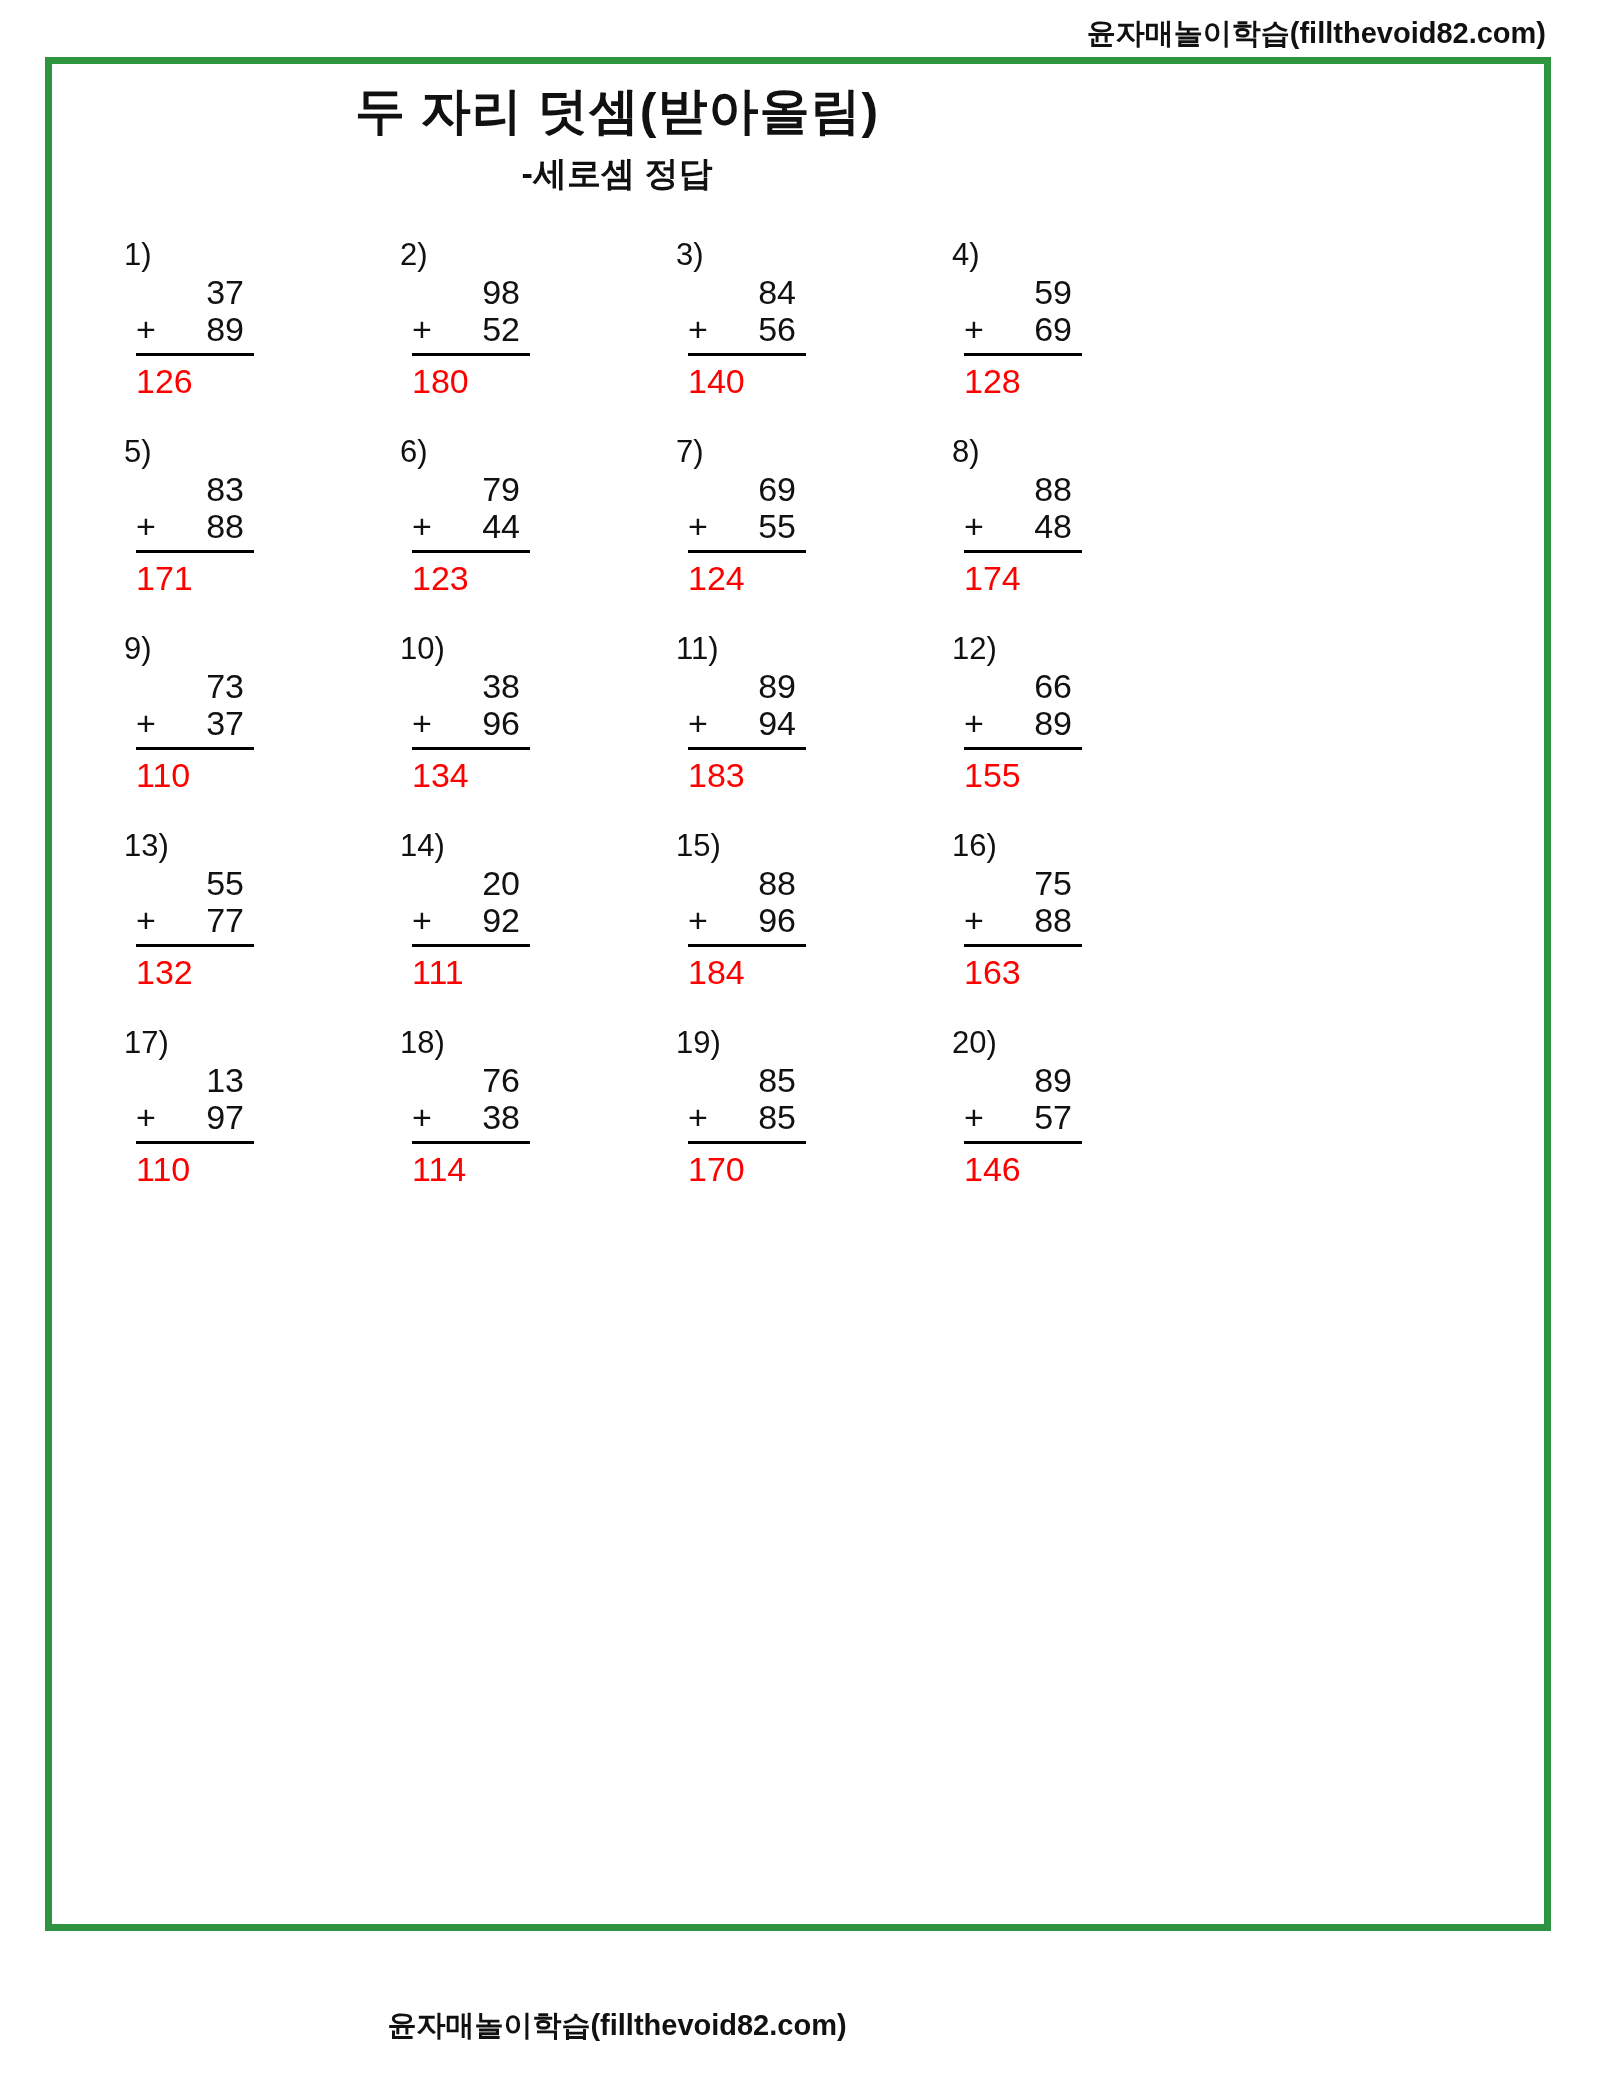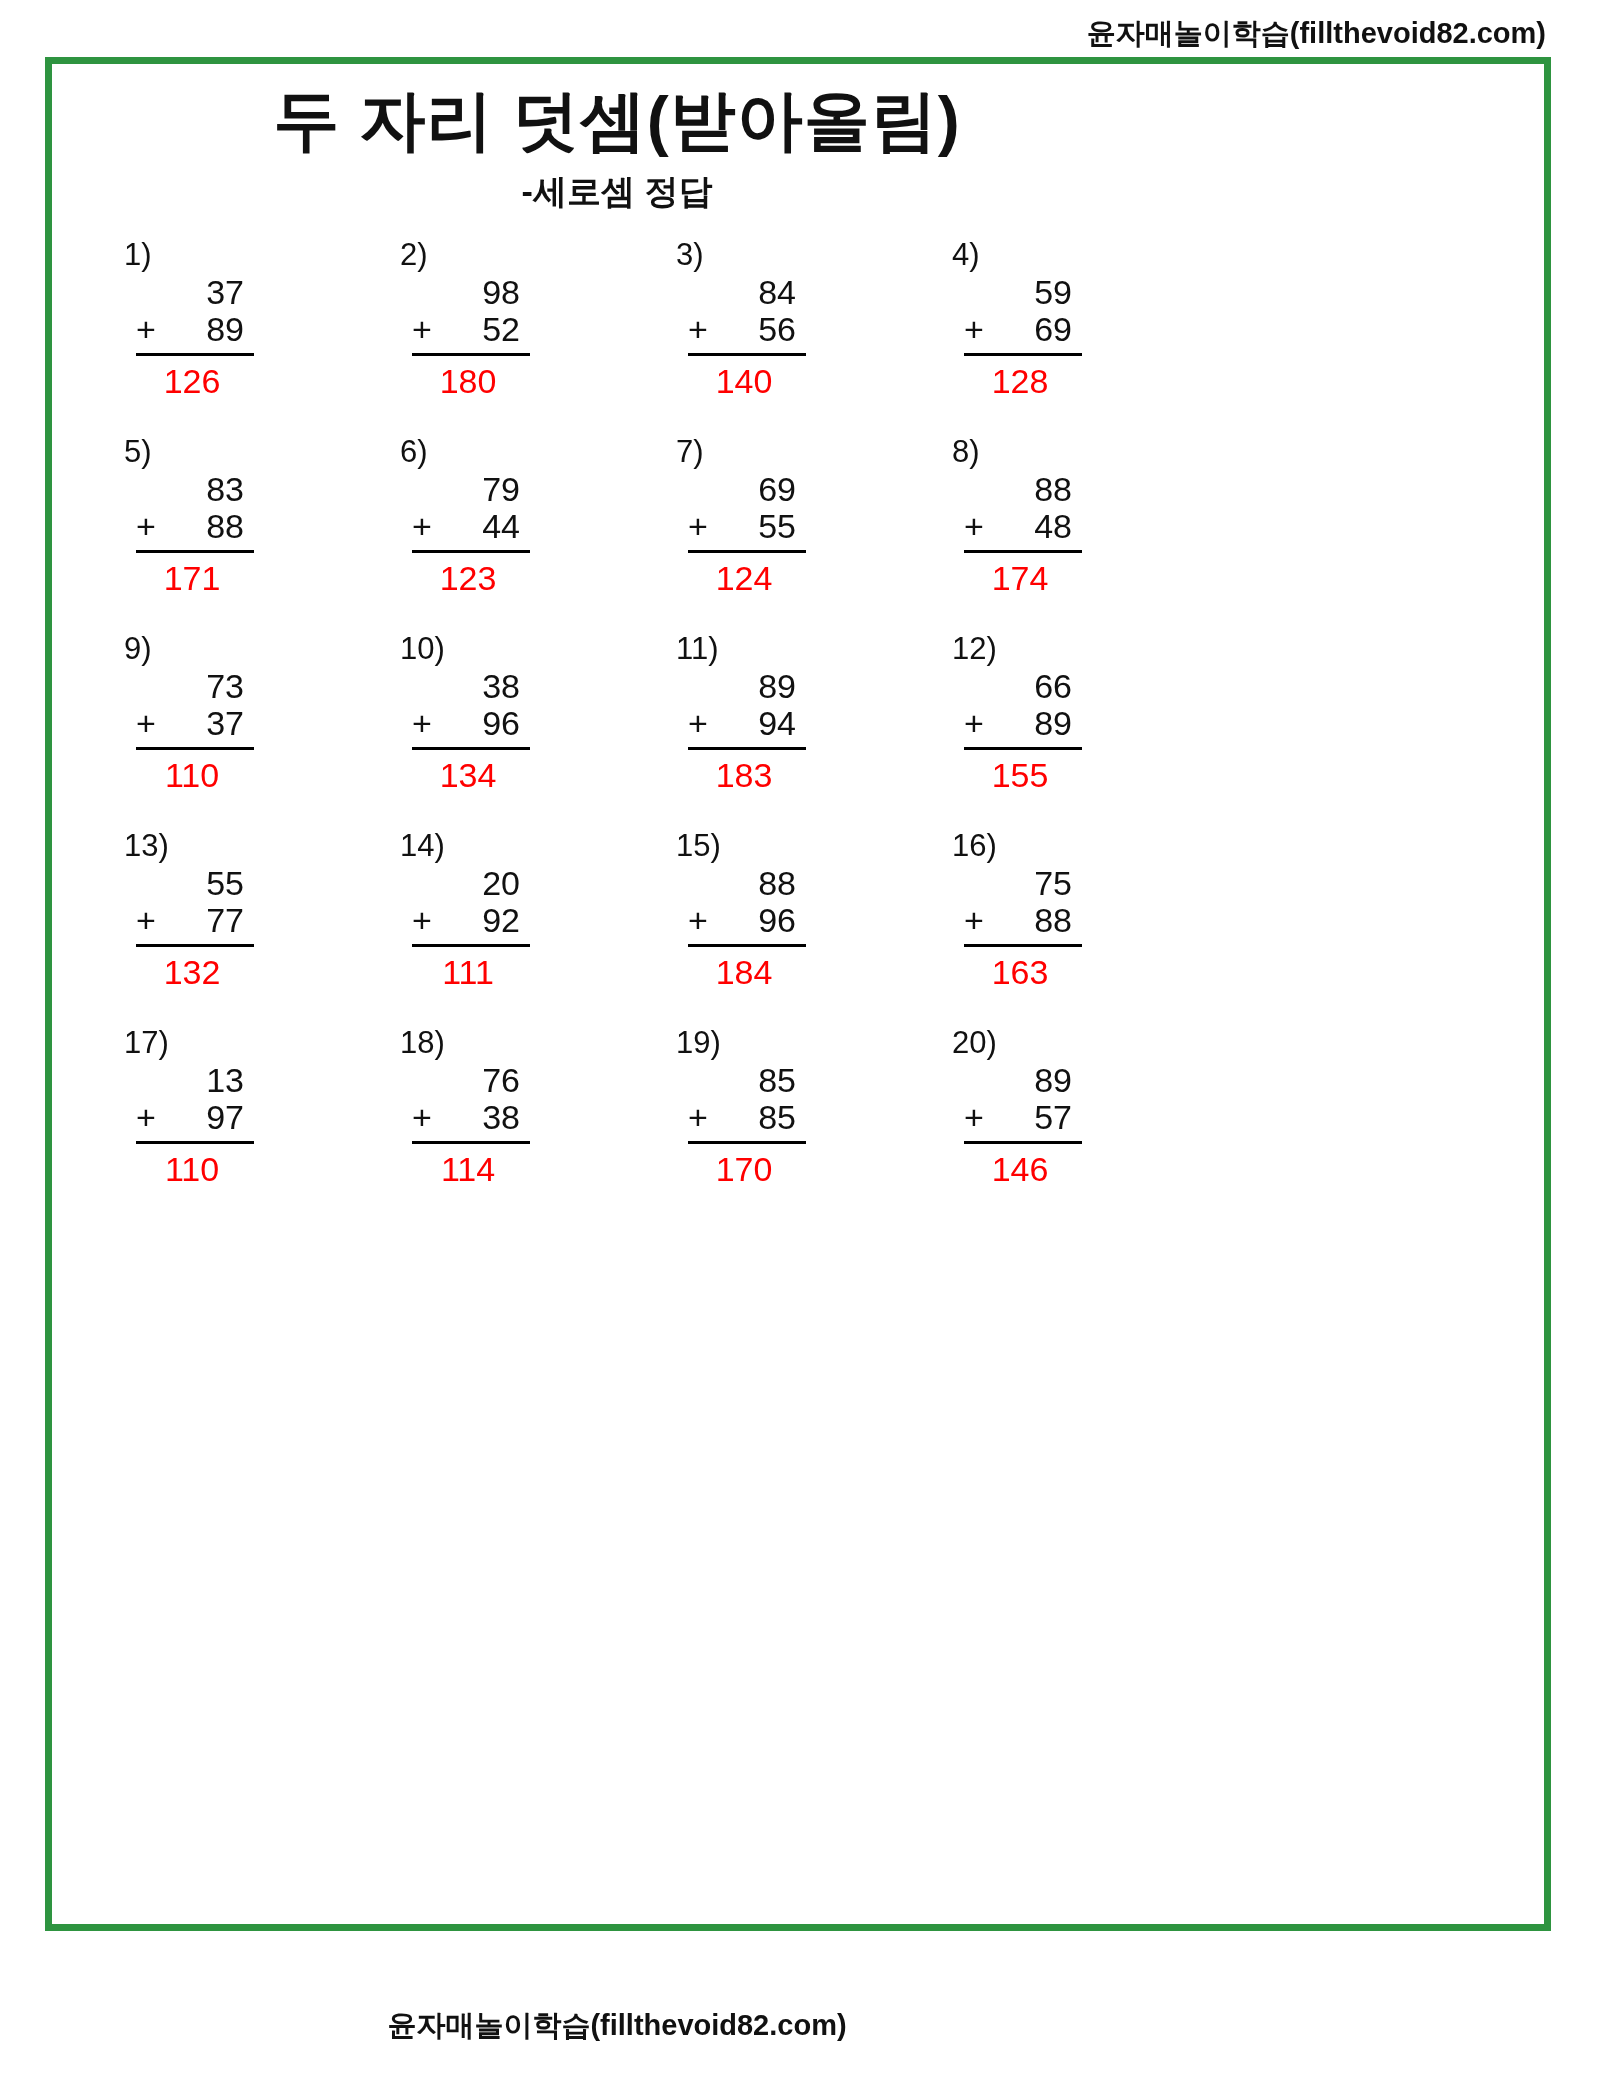--- a/index.html
+++ b/index.html
@@ -38,21 +38,21 @@
     border: 7px solid var(--green);
   }
   .title-block {
     position: absolute;
     left: 112px;
     top: 84px;
     width: 1010px;
     text-align: center;
   }
   .title {
-    font-size: 66px;
+    font-size: 50px;
     font-weight: 800;
     letter-spacing: 1px;
     line-height: 1.1;
   }
   .subtitle {
     font-size: 34px;
     font-weight: 700;
     margin-top: 16px;
     line-height: 1.1;
   }
@@ -83,21 +83,21 @@
   }
   .p-row {
     display: flex;
     justify-content: space-between;
     align-items: baseline;
     padding: 0 10px 5px 0;
     border-bottom: 3px solid #000000;
   }
   .p-answer {
     color: var(--red);
-    text-align: center;
+    text-align: left;
     padding-right: 6px;
     margin-top: 7px;
   }
   .site-footer {
     position: absolute;
     top: 2006px;
     left: 112px;
     width: 1010px;
     text-align: center;
     font-size: 29px;

